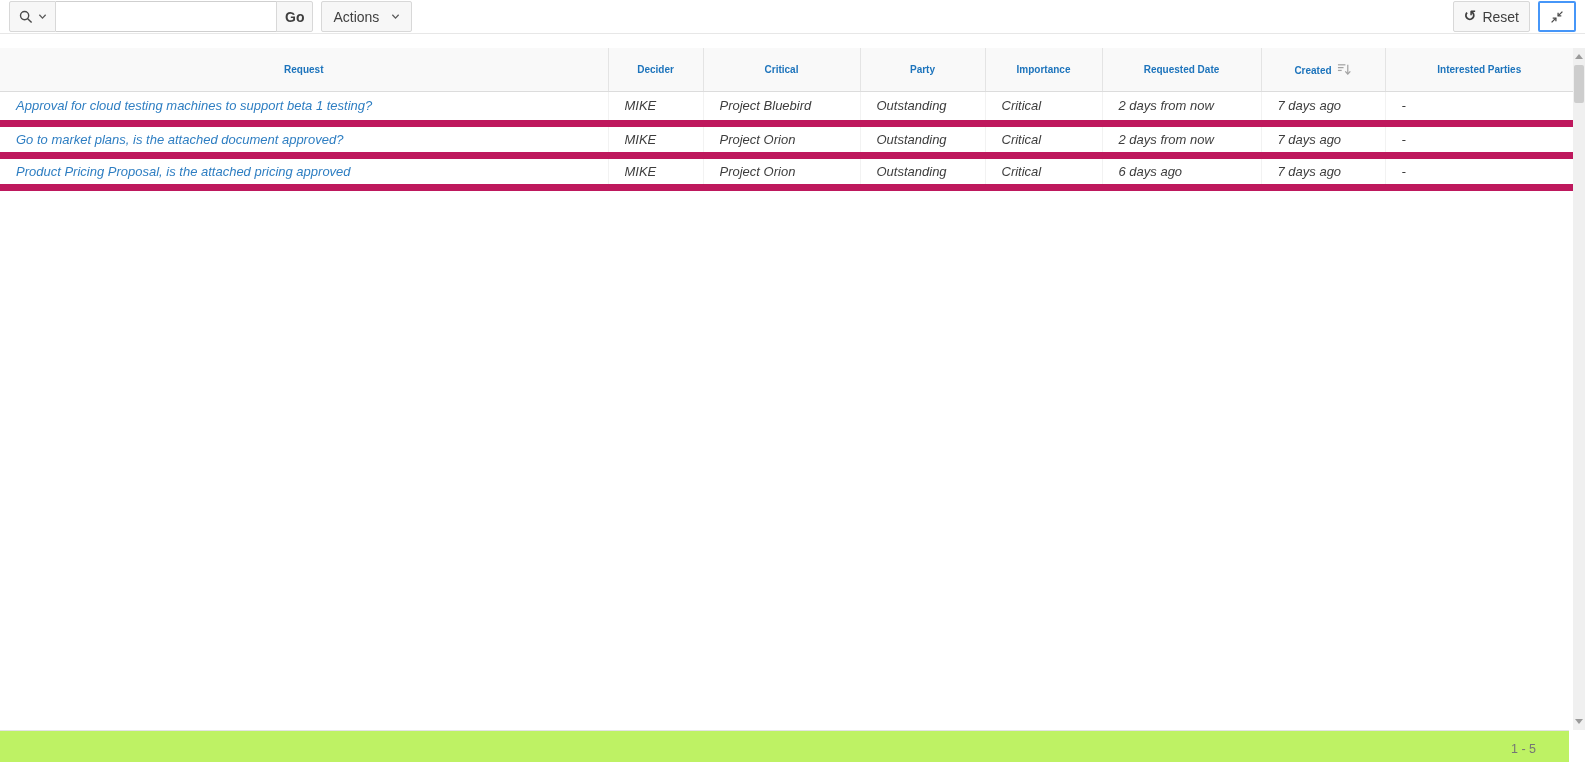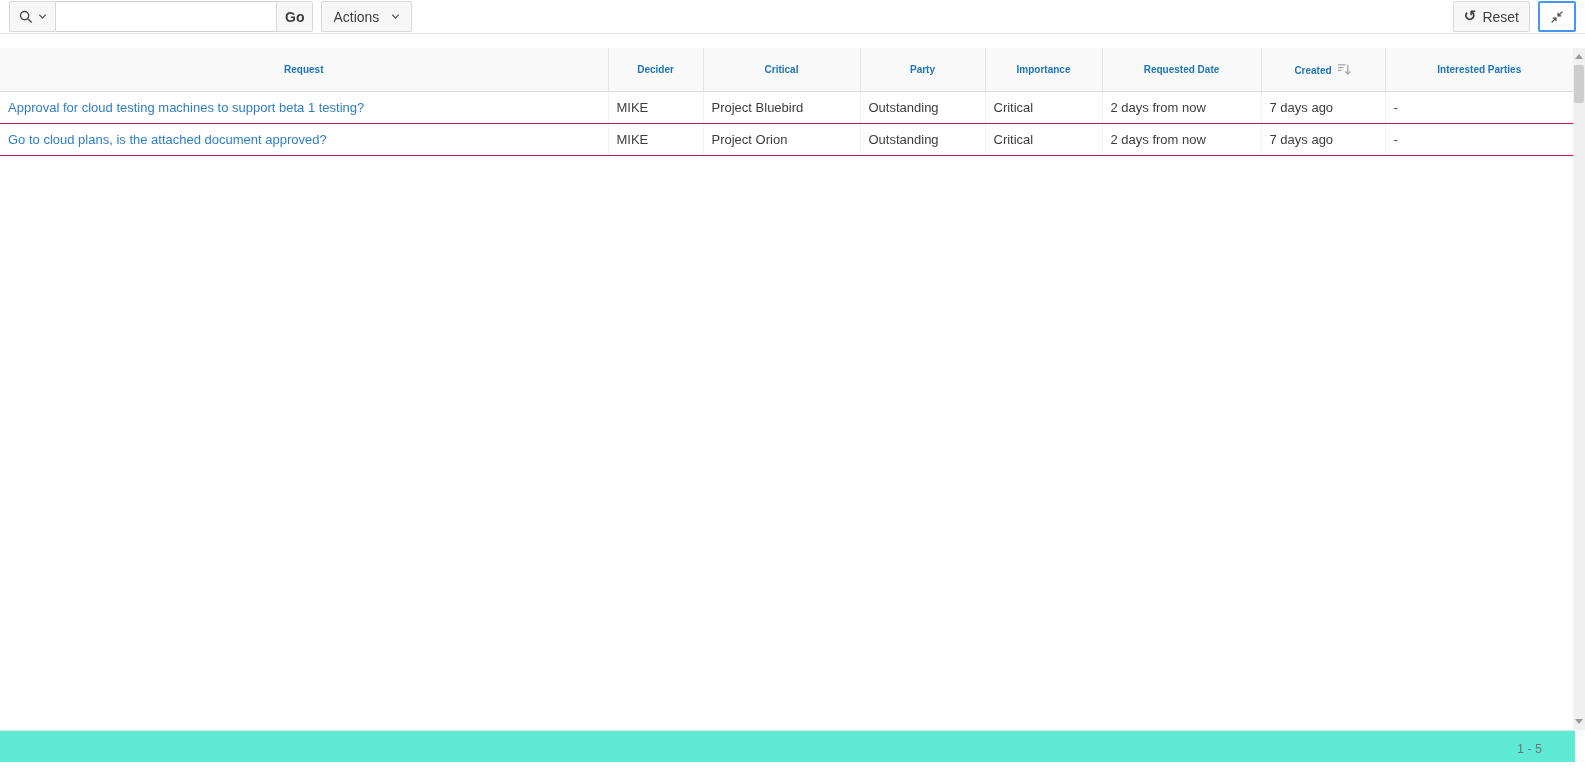--- a/index.html
+++ b/index.html
@@ -78,27 +78,28 @@
     color: #1d74bc;
     font-size: 10px;
     font-weight: bold;
     text-align: center;
     cursor: pointer;
     white-space: nowrap;
   }
   thead th:last-child { border-right: none; }
   tbody td {
     height: 32px;
-    border-bottom: 1px solid #be185d;
+    border-bottom: 7px solid #be185d;
     border-right: 1px solid #f2f2f2;
     font-size: 13px;
     color: #3d3d3d;
-    padding: 0 8px;
+    padding: 0 16px;
     white-space: nowrap;
     overflow: hidden;
+    font-style: italic;
   }
   tbody td:last-child { border-right: none; }
   tbody a {
     color: #2e7ec2;
     text-decoration: none;
     cursor: pointer;
   }
   .sort-icon { display: inline-block; vertical-align: -3px; margin-left: 5px; }
 
   
@@ -126,24 +127,24 @@
     width: 10px;
     height: 38px;
     background: #cdcdcd;
     border-radius: 2px;
   }
 
   
   .region-footer {
     position: absolute;
     top: 730px;
-    left: 0; right: 10px;
+    left: 0; right: 16px;
     height: 32px;
     border-top: 1px solid #e3e3e3;
-    background: #5eead4;
+    background: #bef264;
   }
   .range-label {
     position: absolute;
     top: 11px;
     right: 33px;
     font-size: 12.5px;
     color: #757575;
   }
 
   .icon-svg { display: block; }
@@ -225,29 +226,39 @@
           <td><a>Approval for cloud testing machines to support beta 1 testing?</a></td>
           <td>MIKE</td>
           <td>Project Bluebird</td>
           <td>Outstanding</td>
           <td>Critical</td>
           <td>2 days from now</td>
           <td>7 days ago</td>
           <td>-</td>
         </tr>
         <tr>
-          <td><a>Go to cloud plans, is the attached document approved?</a></td>
+          <td><a>Go to market plans, is the attached document approved?</a></td>
           <td>MIKE</td>
           <td>Project Orion</td>
           <td>Outstanding</td>
           <td>Critical</td>
           <td>2 days from now</td>
           <td>7 days ago</td>
           <td>-</td>
         </tr>
+        <tr>
+          <td><a>Product Pricing Proposal, is the attached pricing approved</a></td>
+          <td>MIKE</td>
+          <td>Project Orion</td>
+          <td>Outstanding</td>
+          <td>Critical</td>
+          <td>6 days ago</td>
+          <td>7 days ago</td>
+          <td>-</td>
+        </tr>
       </tbody>
     </table>
   </div>
 
   <div class="v-scrollbar">
     <div class="sb-arrow sb-arrow-up"></div>
     <div class="sb-thumb"></div>
     <div class="sb-arrow sb-arrow-down"></div>
   </div>
 

